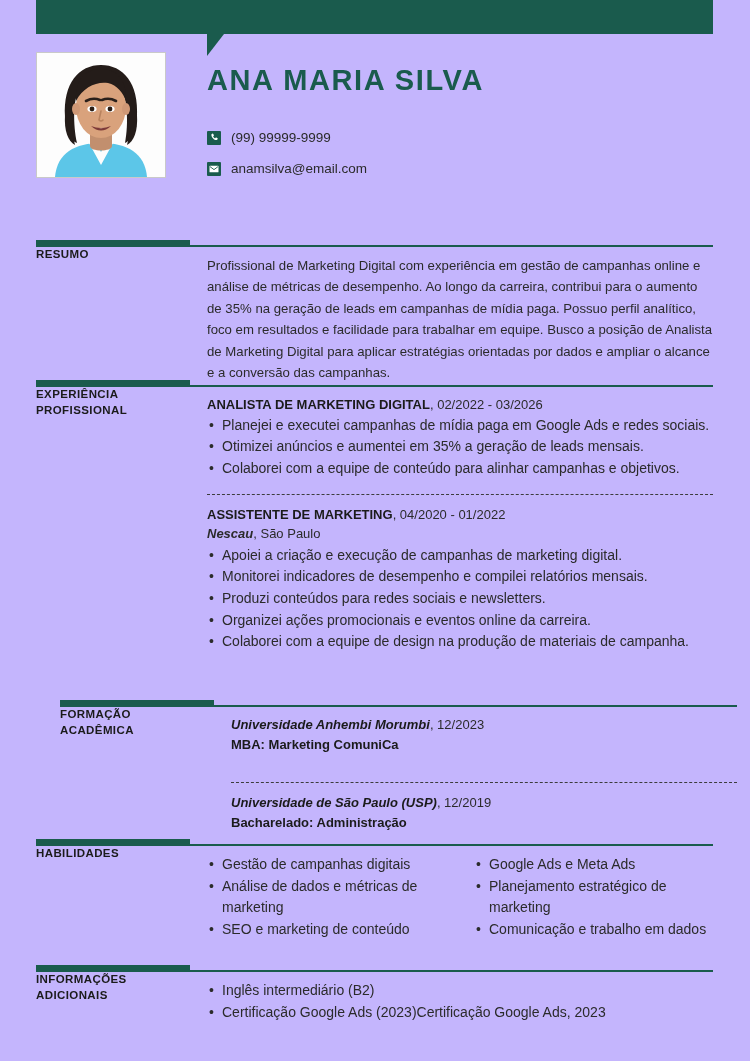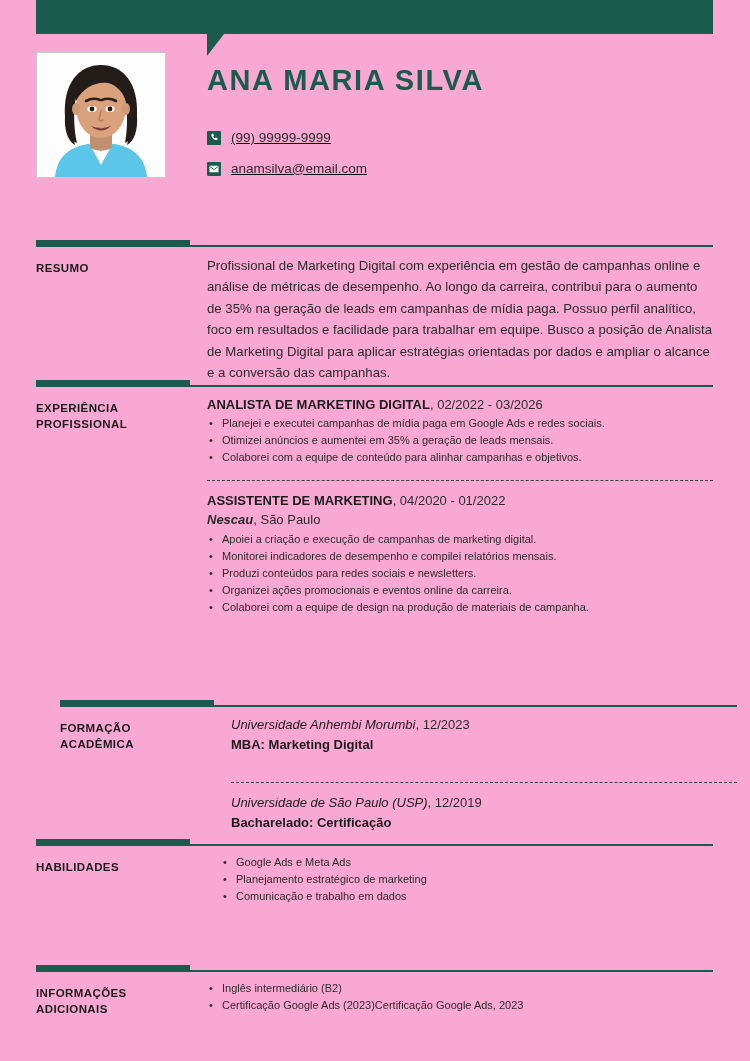--- a/index.html
+++ b/index.html
@@ -8,21 +8,21 @@
     background: #ffffff;
   }
   body {
     font-family: "Liberation Sans", sans-serif;
     -webkit-font-smoothing: antialiased;
   }
   .page {
     position: relative;
     width: 750px;
     height: 1061px;
-    background: #f9a8d4;
+    background: #c4b5fd;
     overflow: hidden;
   }
 
   
   .banner {
     position: absolute;
     left: 36px;
     top: 0;
     width: 677px;
     height: 34px;
@@ -67,21 +67,20 @@
     position: absolute;
     left: 207px;
     top: 125px;
     width: 400px;
   }
   .contact-row {
     display: flex;
     align-items: center;
     height: 25px;
     margin-bottom: 6px;
-    text-decoration: underline;
   }
   .contact-icon {
     width: 14px;
     height: 14px;
     background: #1a5b4d;
     border-radius: 1px;
     display: flex;
     align-items: center;
     justify-content: center;
     flex: none;
@@ -121,21 +120,20 @@
     height: 1.5px;
     background: #1a5b4d;
   }
   .section-body {
     display: flex;
     align-items: flex-start;
   }
   .section-label {
     width: 171px;
     flex: none;
-    padding-top: 14px;
     font-size: 11.5px;
     font-weight: bold;
     letter-spacing: 0.4px;
     color: #1b1b1b;
     line-height: 1.35;
     text-transform: uppercase;
   }
   .section-content {
     flex: 1;
     padding-top: 8px;
@@ -171,39 +169,39 @@
   .entry-sub .s-rest { font-weight: normal; font-style: normal; }
 
   ul.bullets {
     list-style: none;
     margin: 0;
     padding: 0;
   }
   ul.bullets li {
     position: relative;
     padding-left: 15px;
-    font-size: 11px;
+    font-size: 14px;
     line-height: 1.55;
     color: #2b2b2b;
   }
   ul.bullets li::before {
     content: "\2022";
     position: absolute;
     left: 2px;
     top: 0;
     color: #2b2b2b;
   }
 
   
   .edu-line1 {
     font-size: 13px;
     line-height: 1.5;
     color: #1b1b1b;
   }
-  .edu-line1 .e-inst { font-weight: normal; font-style: italic; }
+  .edu-line1 .e-inst { font-weight: bold; font-style: italic; }
   .edu-line1 .e-date { font-weight: normal; font-style: normal; color: #2b2b2b; }
   .edu-line2 {
     font-size: 13px;
     font-weight: bold;
     line-height: 1.5;
     color: #1b1b1b;
   }
   .edu-spacer { height: 26px; }
 
   
@@ -350,46 +348,53 @@
       <div class="section-label">
         <div>FORMAÇÃO</div>
         <div>ACADÊMICA</div>
       </div>
       <div class="section-content">
 
         <div class="entry">
           <div class="edu-line1">
             <span class="e-inst">Universidade Anhembi Morumbi</span><span class="e-date">, 12/2023</span>
           </div>
-          <div class="edu-line2">MBA: Marketing Digital</div>
+          <div class="edu-line2">MBA: Marketing ComuniCa</div>
         </div>
 
         <div class="edu-spacer"></div>
         <div class="entry-sep" style="margin-top:0;"></div>
 
         <div class="entry">
           <div class="edu-line1">
             <span class="e-inst">Universidade de São Paulo (USP)</span><span class="e-date">, 12/2019</span>
           </div>
-          <div class="edu-line2">Bacharelado: Certificação</div>
+          <div class="edu-line2">Bacharelado: Administração</div>
         </div>
 
       </div>
     </div>
   </div>
 
   <div class="section" style="top:839px;">
     <div class="rule">
       <div class="rule-thick"></div>
       <div class="rule-thin"></div>
     </div>
     <div class="section-body">
       <div class="section-label">HABILIDADES</div>
       <div class="section-content">
         <div class="skills-cols">
+          <div class="skills-col left">
+            <ul class="bullets">
+              <li>Gestão de campanhas digitais</li>
+              <li>Análise de dados e métricas de marketing</li>
+              <li>SEO e marketing de conteúdo</li>
+            </ul>
+          </div>
           <div class="skills-col right">
             <ul class="bullets">
               <li>Google Ads e Meta Ads</li>
               <li>Planejamento estratégico de marketing</li>
               <li>Comunicação e trabalho em dados</li>
             </ul>
           </div>
         </div>
       </div>
     </div>

